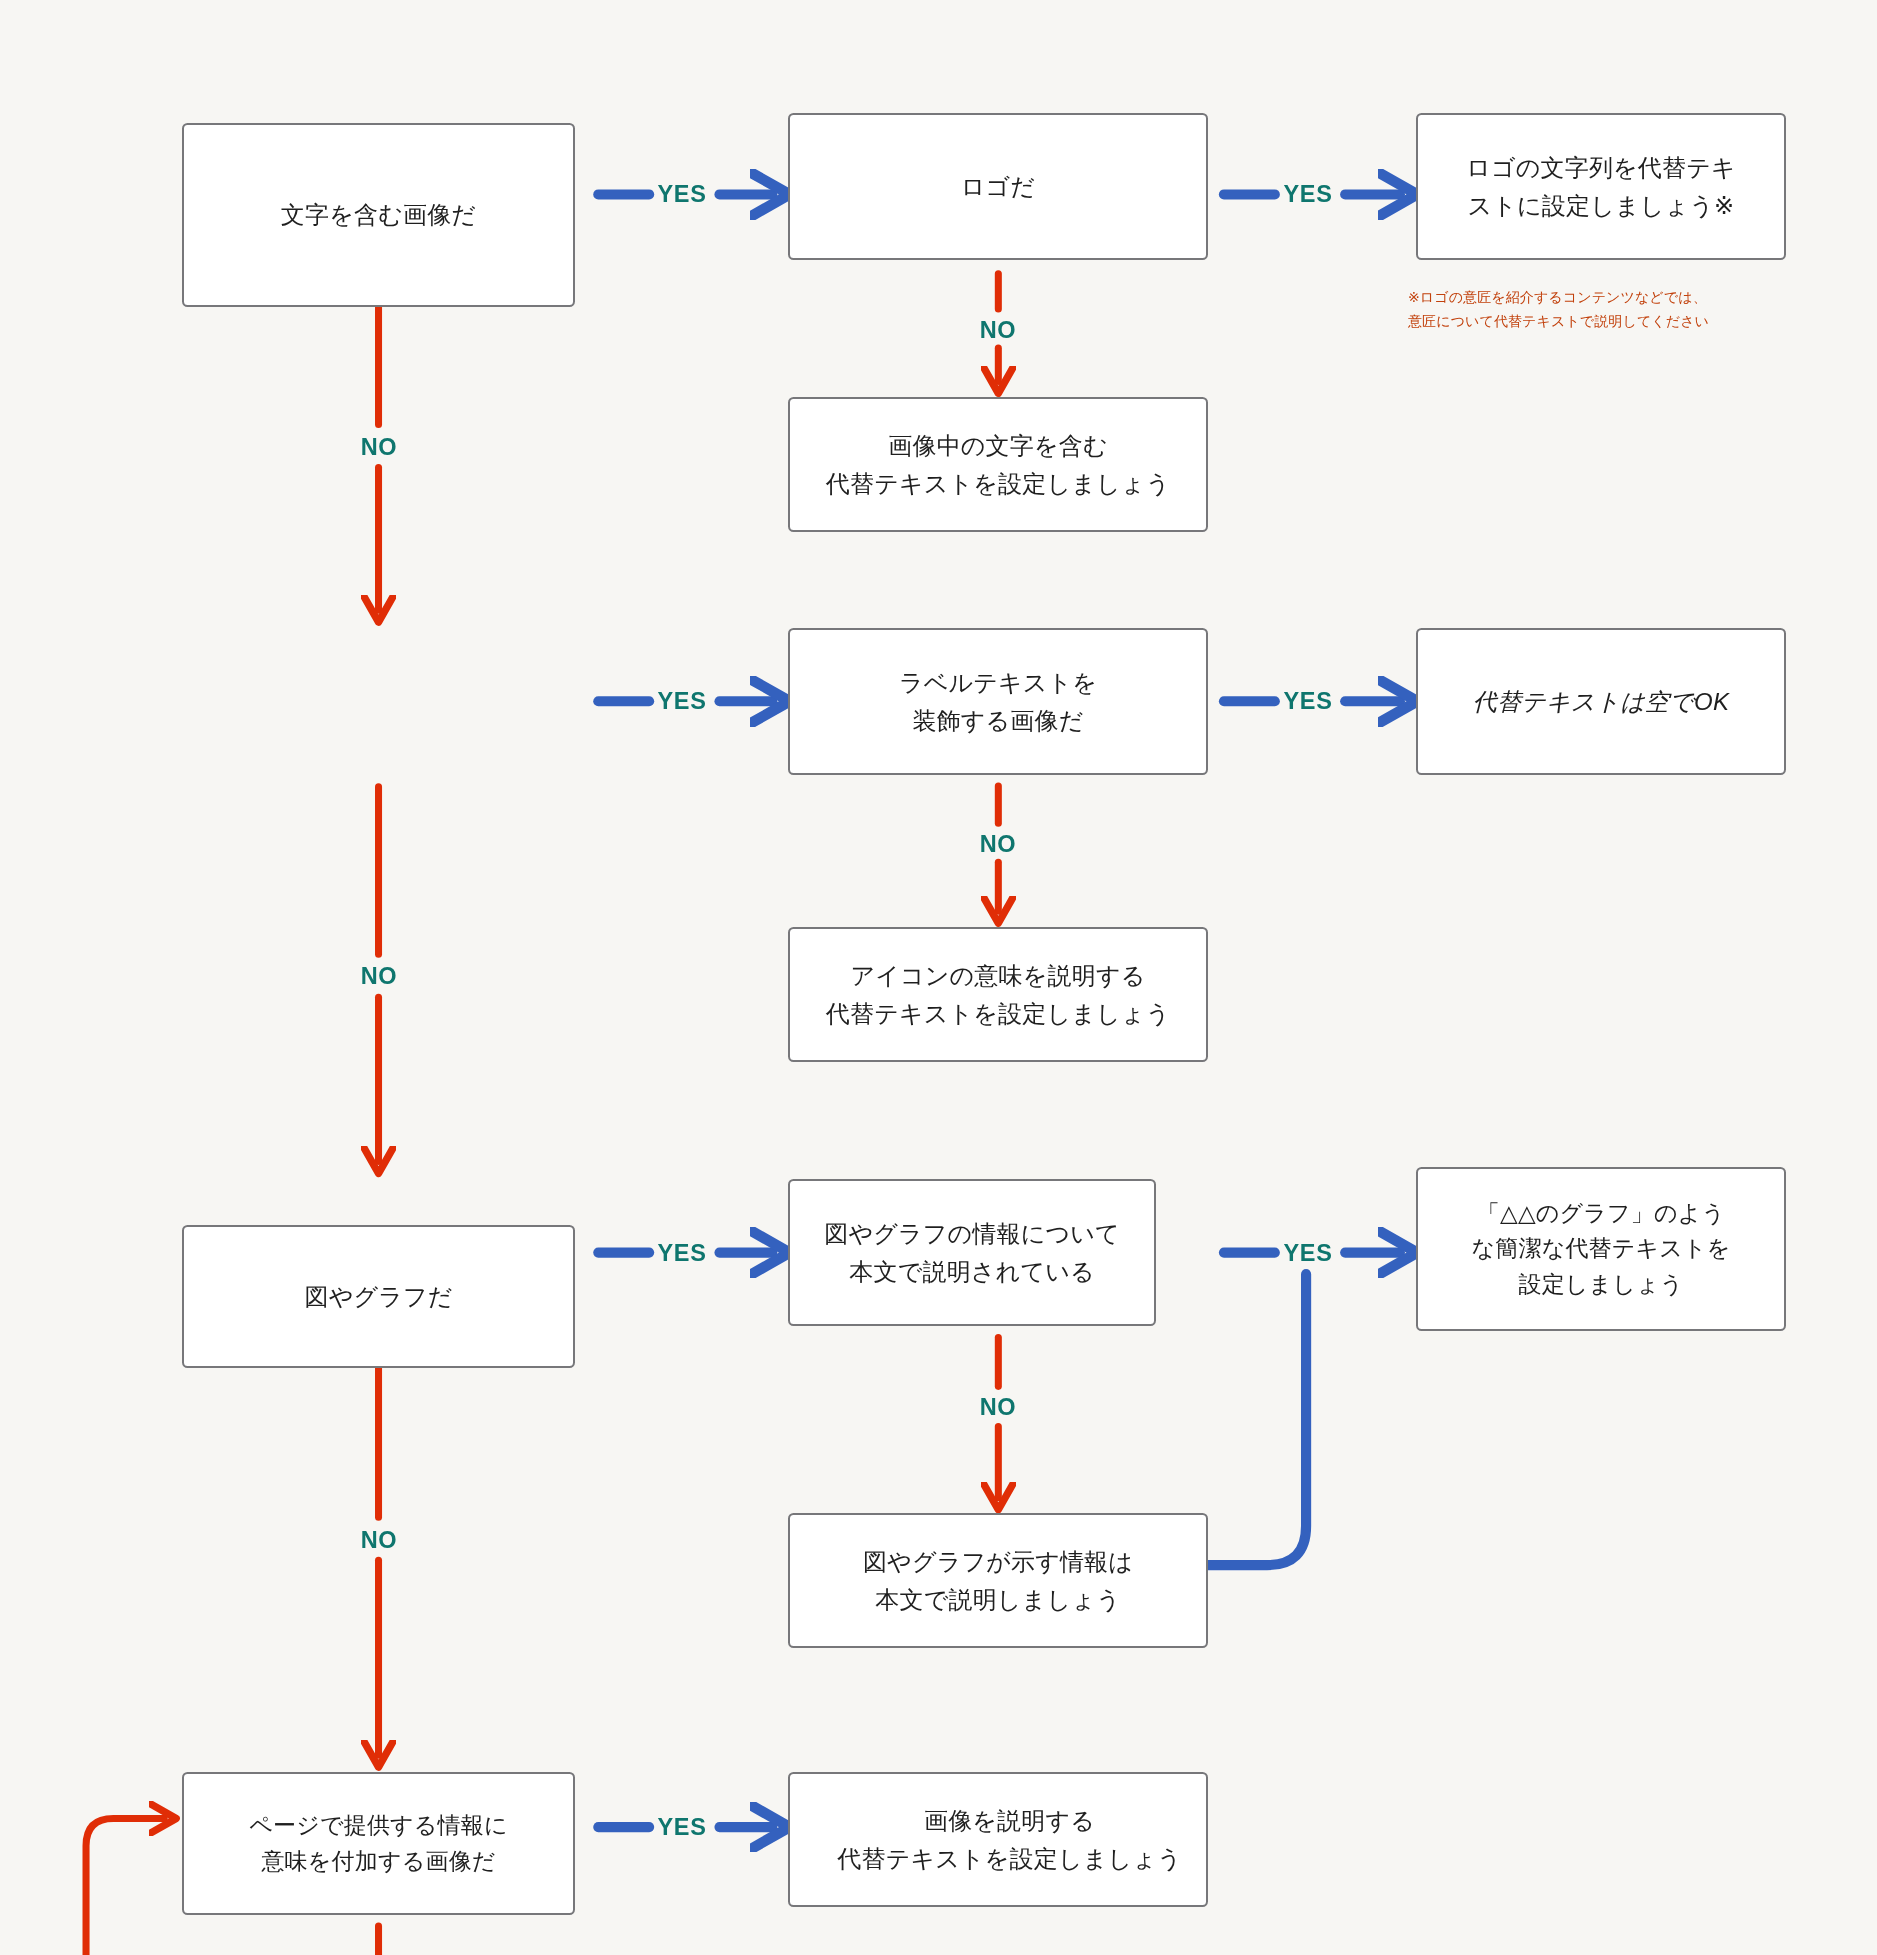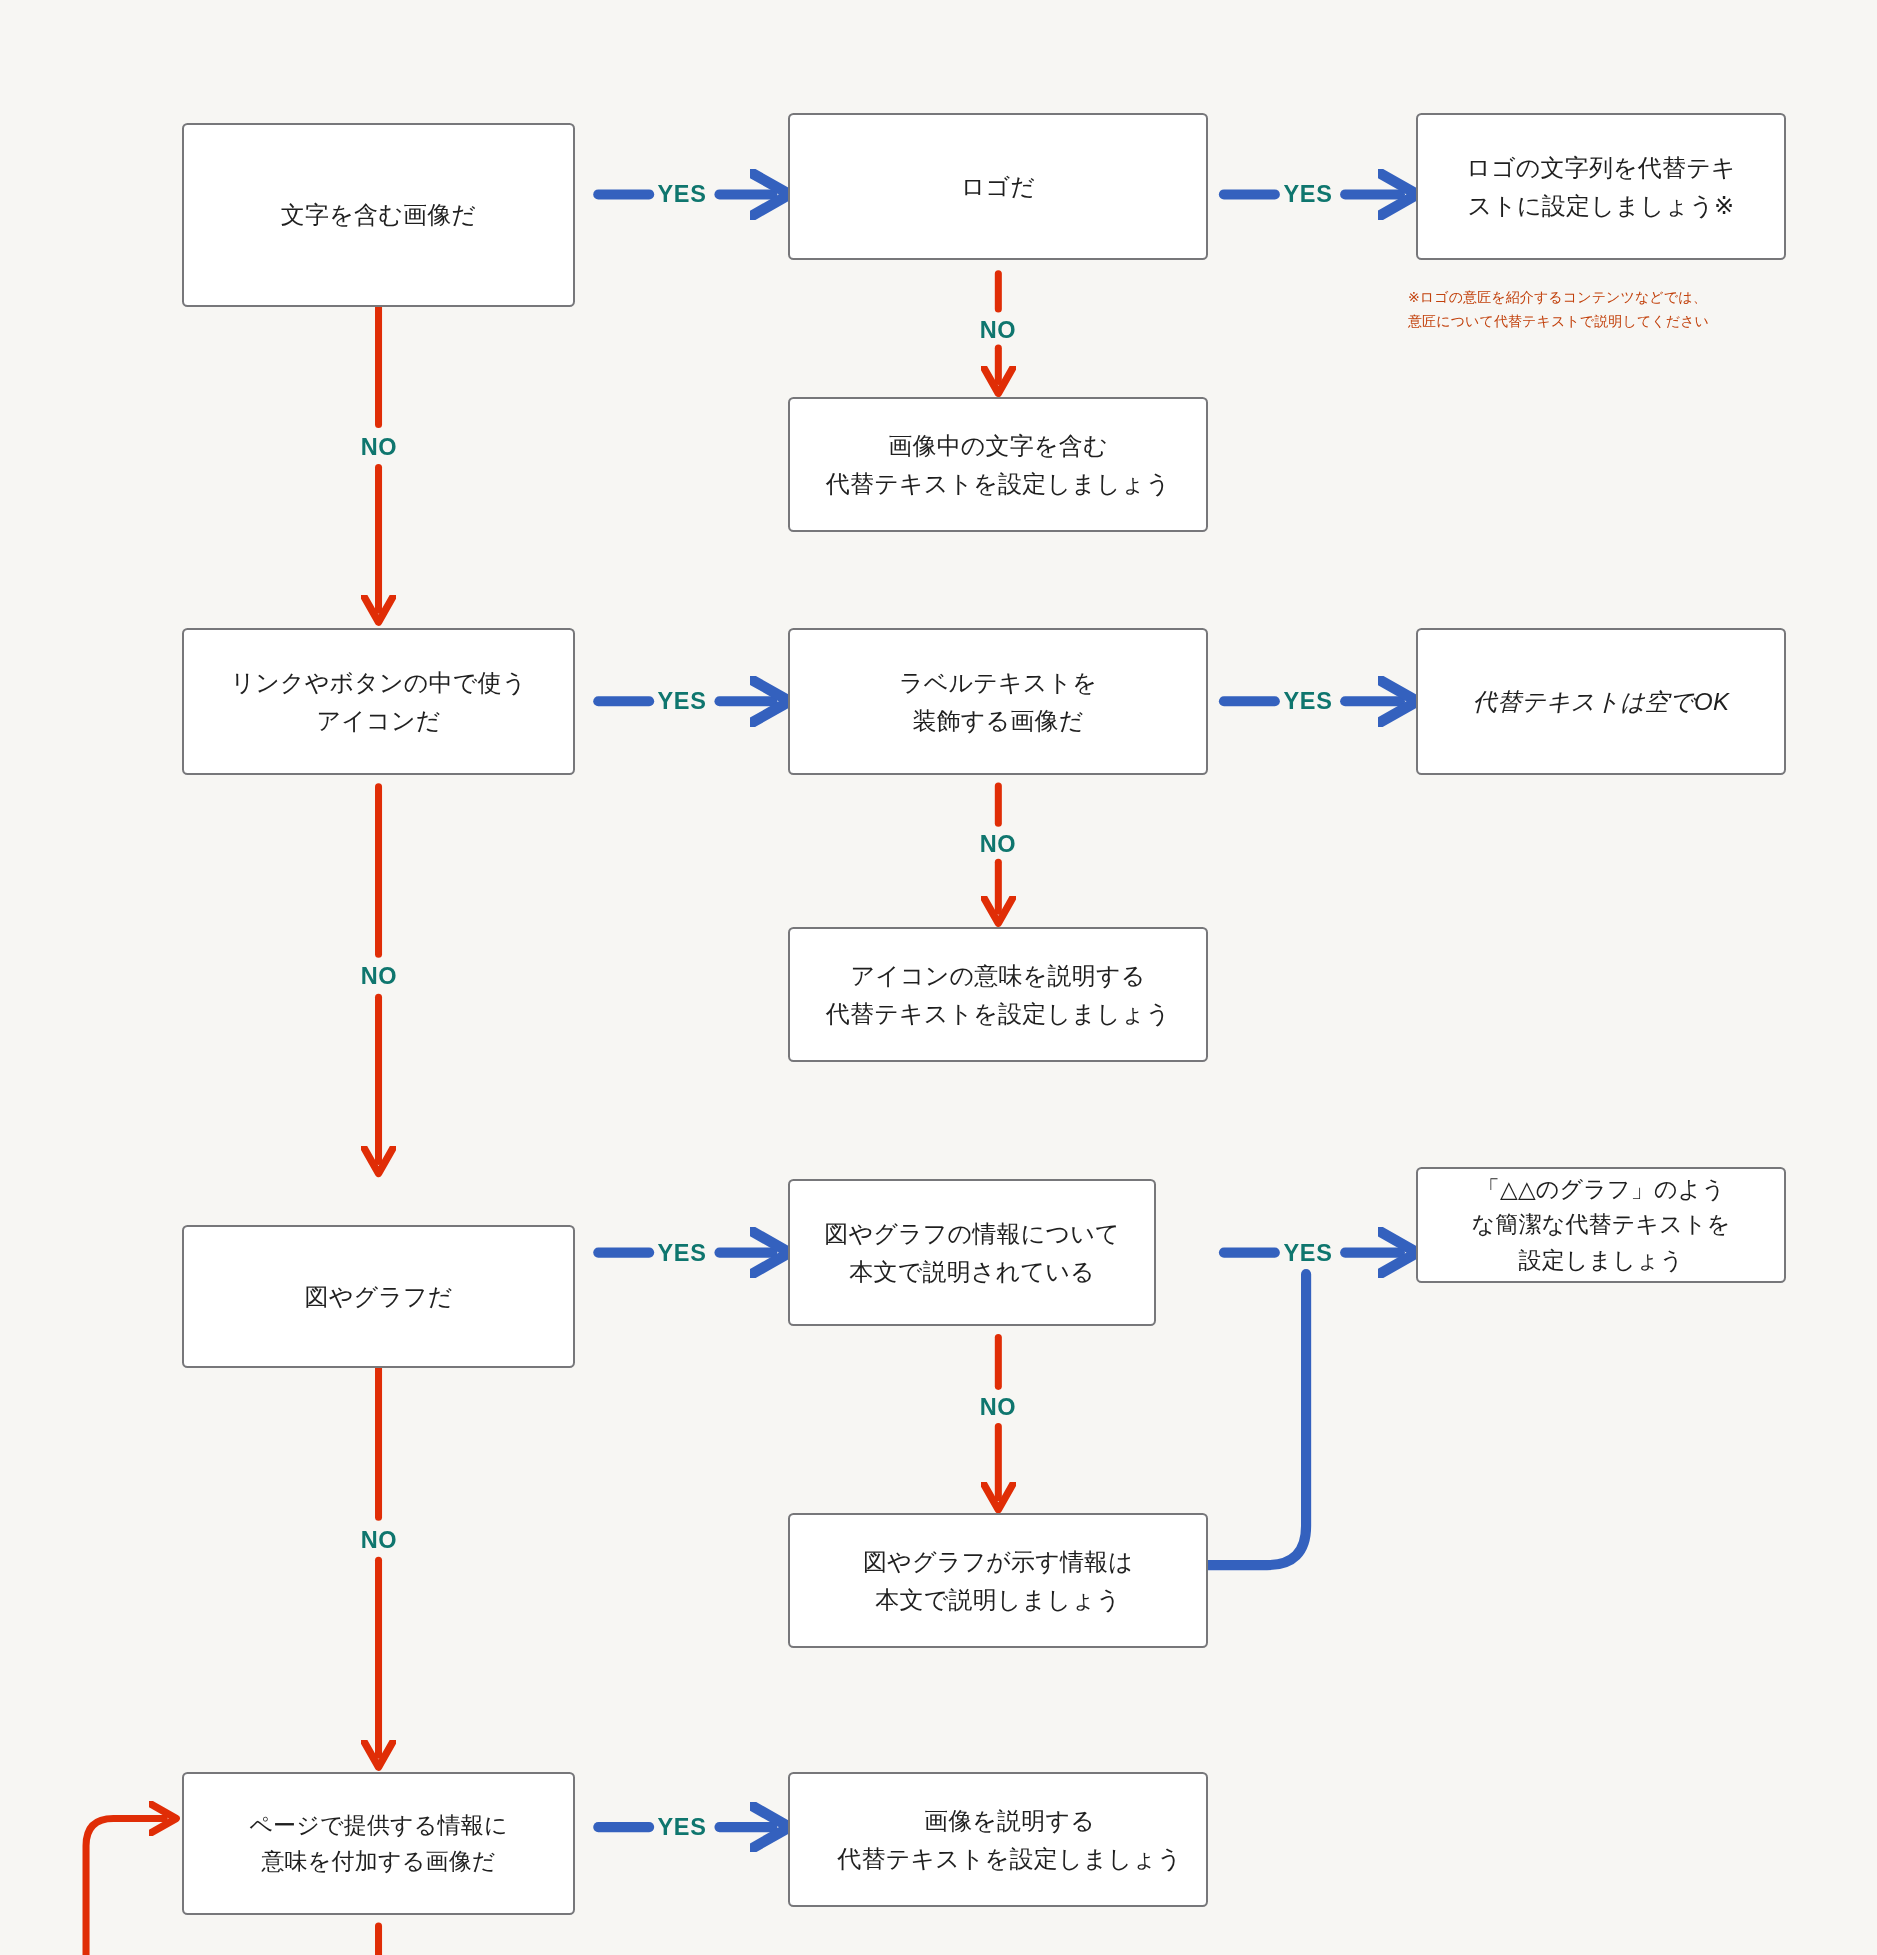--- a/index.html
+++ b/index.html
@@ -140,24 +140,20 @@
   <div class="node" style="left:1416px; top:113px; width:370px; height:147px;">
     <span>ロゴの文字列を代替テキ
 ストに設定しましょう※</span>
   </div>
 
   <div class="node" style="left:788px; top:397px; width:420px; height:135px;">
     <span>画像中の文字を含む
 代替テキストを設定しましょう</span>
   </div>
 
-  <div class="node" style="left:182px; top:628px; width:393px; height:147px;">
-    <span>リンクやボタンの中で使う
-アイコンだ</span>
-  </div>
 
   <div class="node" style="left:788px; top:628px; width:420px; height:147px;">
     <span>ラベルテキストを
 装飾する画像だ</span>
   </div>
 
   <div class="node" style="left:1416px; top:628px; width:370px; height:147px;font-style:italic;">
     <span>代替テキストは空でOK</span>
   </div>
 
@@ -168,21 +164,21 @@
 
   <div class="node" style="left:182px; top:1179px; width:393px; height:143px;margin-top:46px;">
     <span>図やグラフだ</span>
   </div>
 
   <div class="node" style="left:788px; top:1179px; width:368px; height:147px;">
     <span>図やグラフの情報について
 本文で説明されている</span>
   </div>
 
-  <div class="node" style="left:1416px; top:1167px; width:370px; height:116px; font-size:23px;">
+  <div class="node" style="left:1416px; top:1167px; width:370px; height:164px; font-size:23px;">
     <span>「△△のグラフ」のよう
 な簡潔な代替テキストを
 設定しましょう</span>
   </div>
 
   <div class="node" style="left:788px; top:1513px; width:420px; height:135px;">
     <span>図やグラフが示す情報は
 本文で説明しましょう</span>
   </div>
 

